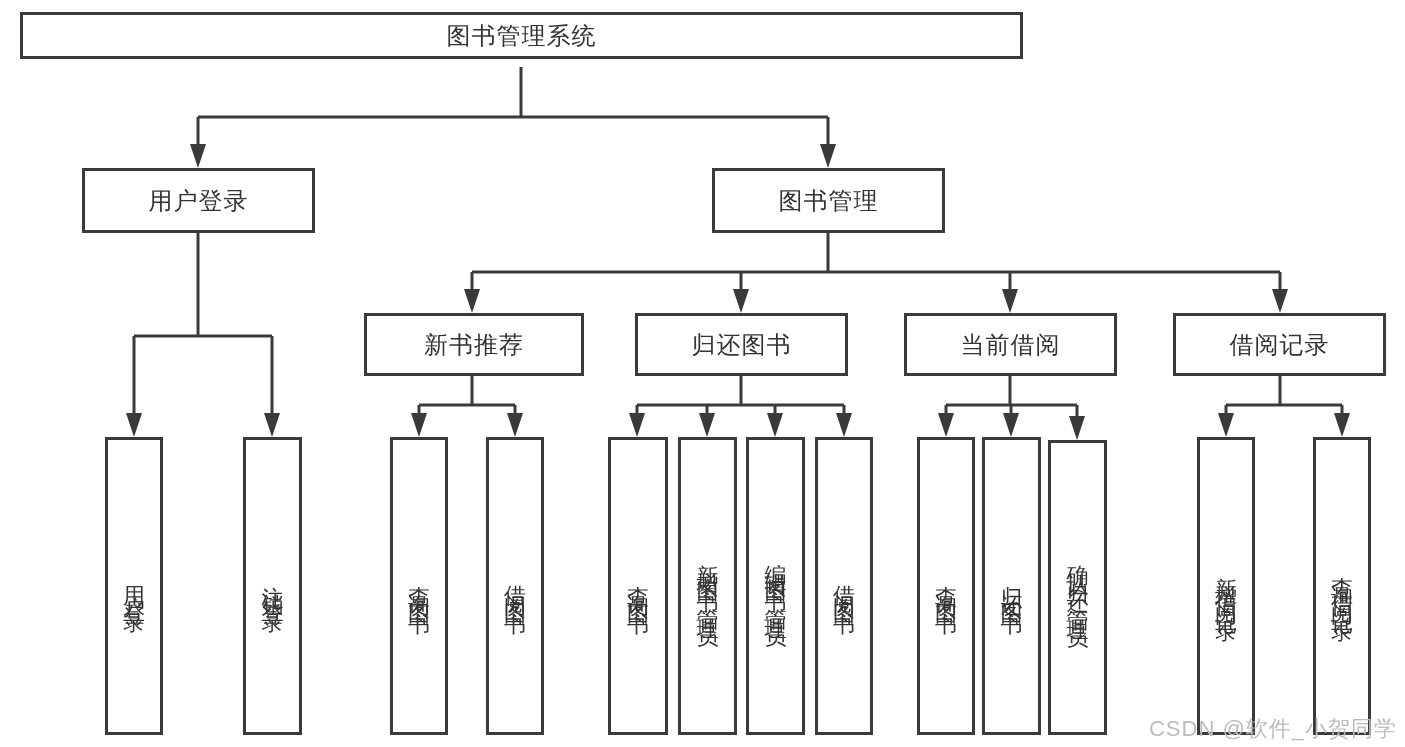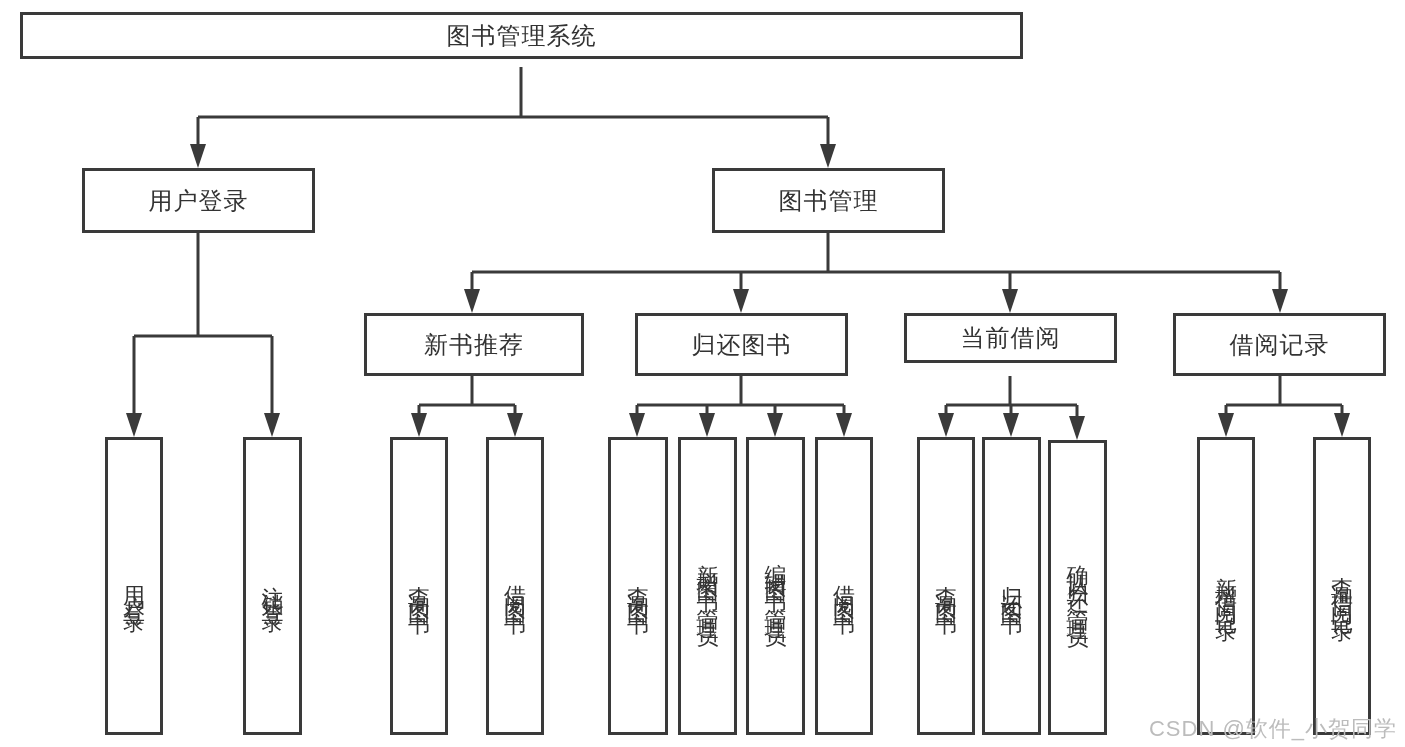--- a/index.html
+++ b/index.html
@@ -89,21 +89,21 @@
   <div class="node hnode" style="left:712px; top:168px; width:233px; height:65px;">
     <span>图书管理</span>
   </div>
 
   <div class="node hnode" style="left:364px; top:313px; width:220px; height:63px;">
     <span>新书推荐</span>
   </div>
   <div class="node hnode" style="left:635px; top:313px; width:213px; height:63px;">
     <span>归还图书</span>
   </div>
-  <div class="node hnode" style="left:904px; top:313px; width:213px; height:50px;">
+  <div class="node hnode" style="left:904px; top:313px; width:213px; height:63px;">
     <span>当前借阅</span>
   </div>
   <div class="node hnode" style="left:1173px; top:313px; width:213px; height:63px;">
     <span>借阅记录</span>
   </div>
 
   <div class="node vnode" style="left:105px; top:437px; width:58px; height:298px;">
     <span class="vtext">用户登录</span>
   </div>
   <div class="node vnode" style="left:243px; top:437px; width:59px; height:298px;">

